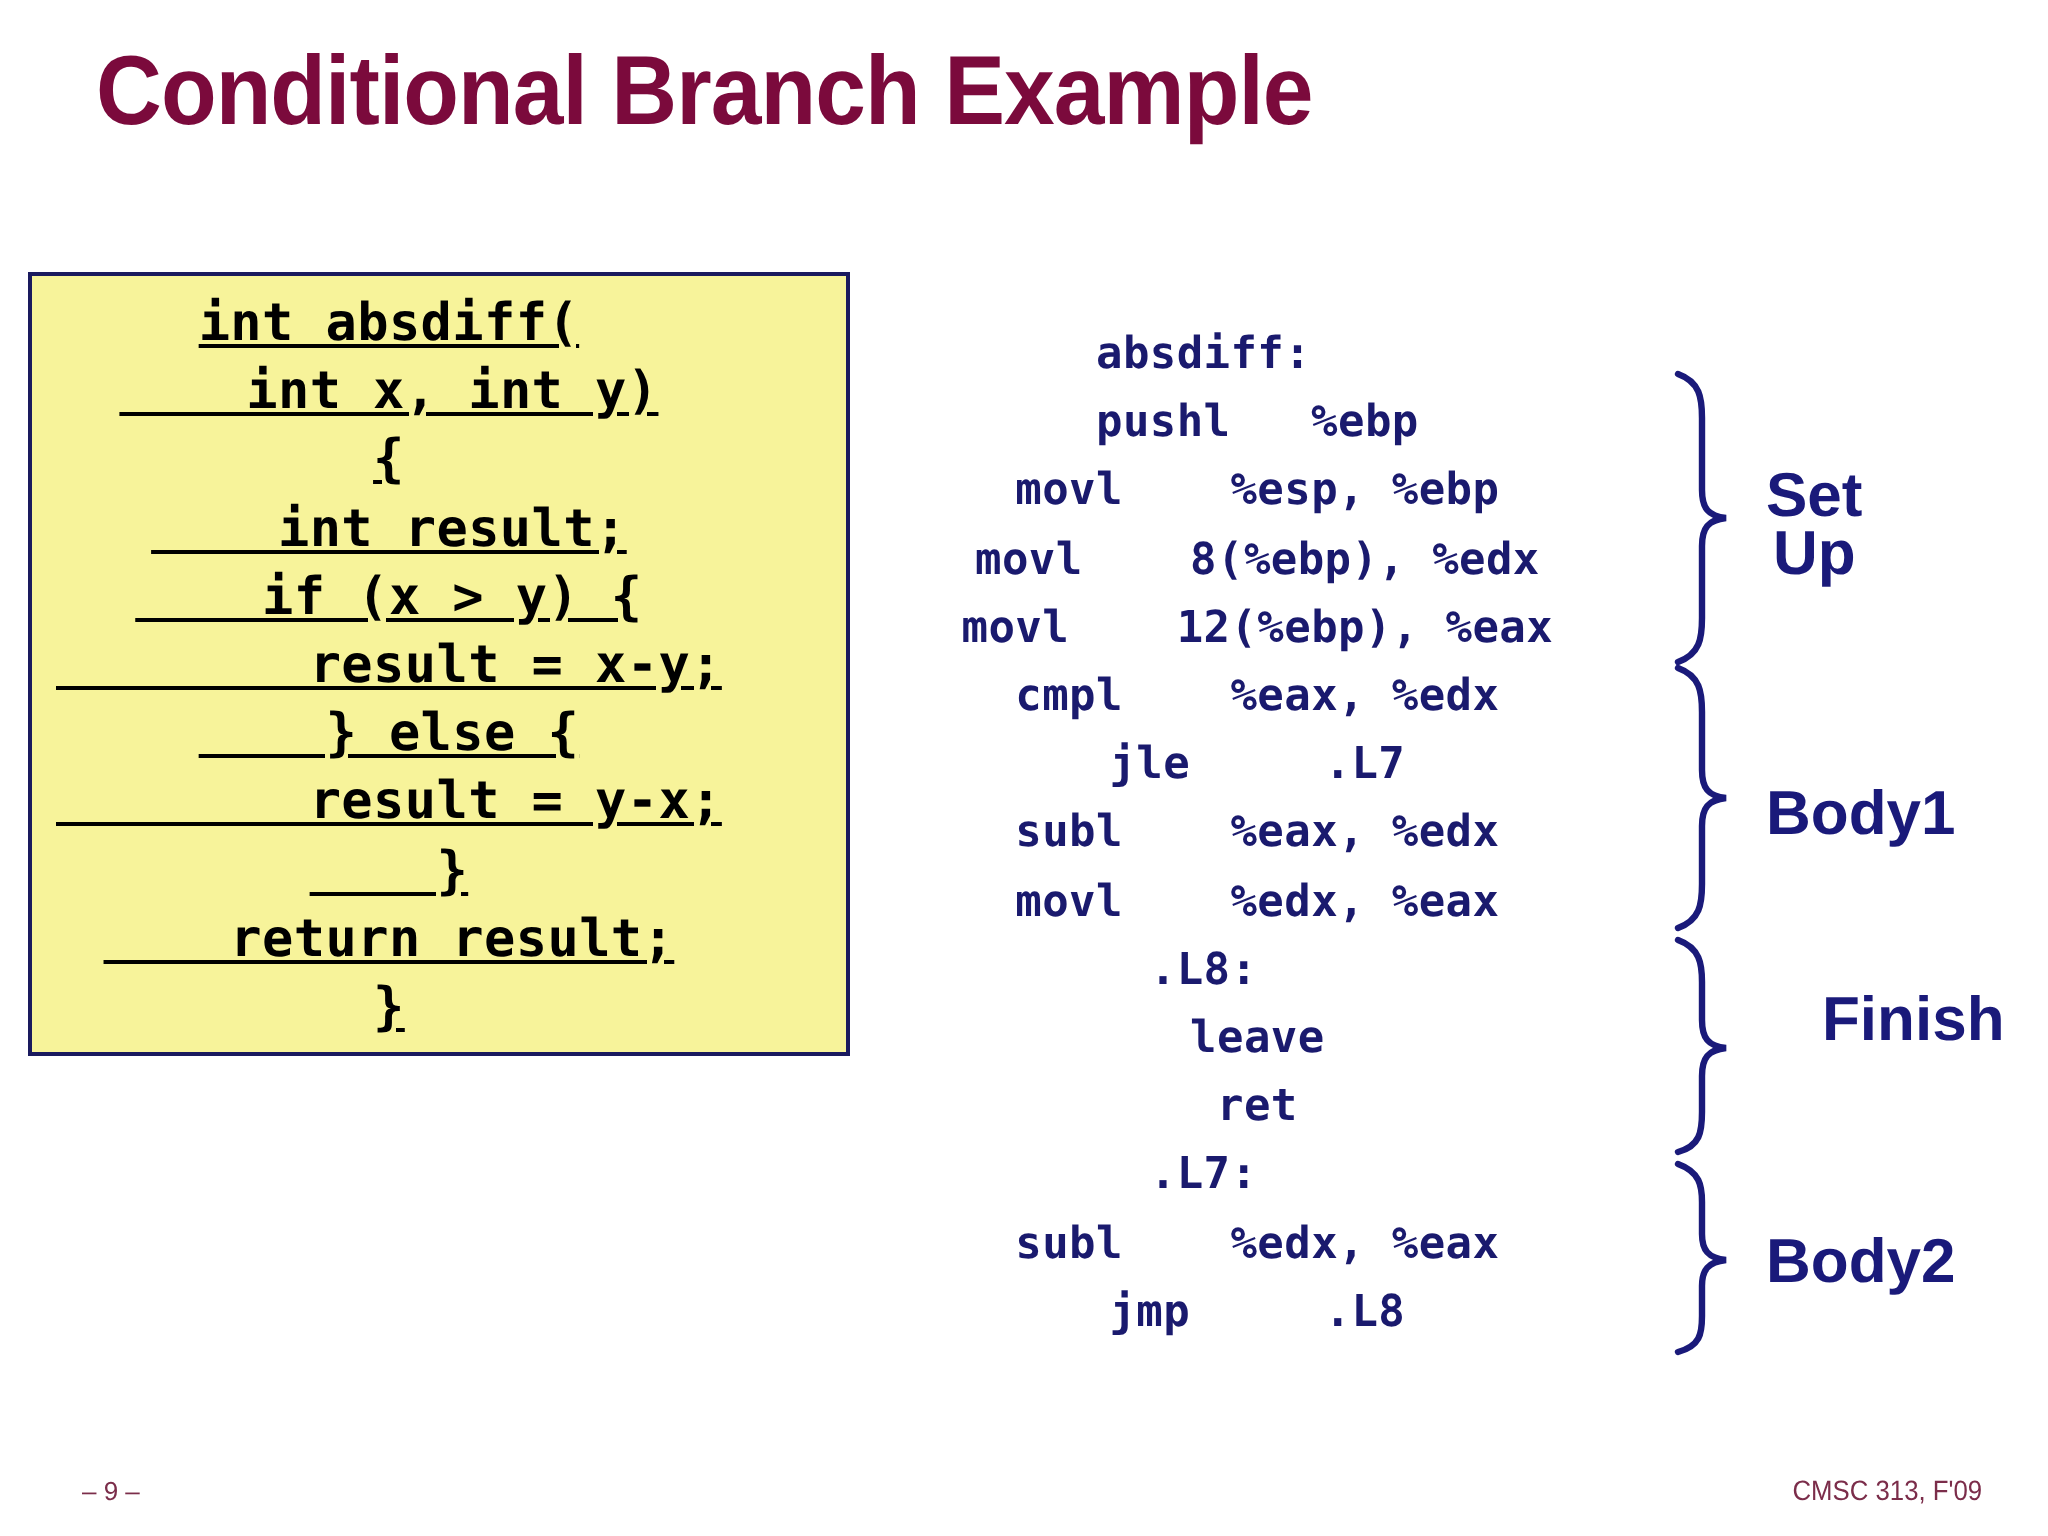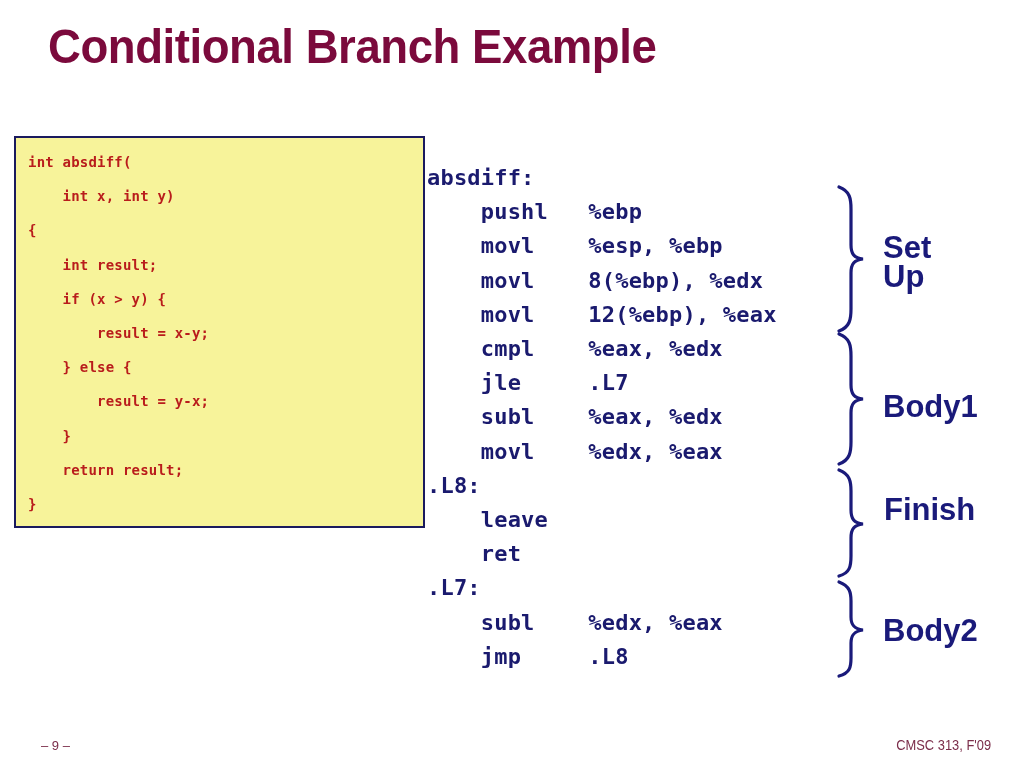--- a/index.html
+++ b/index.html
@@ -8,20 +8,21 @@
     padding: 0;
     background: #ffffff;
   }
   #slide {
     position: relative;
     width: 1024px;
     height: 768px;
     background: #ffffff;
     overflow: hidden;
     font-family: "Liberation Sans", sans-serif;
+    text-align: center;
   }
 
   
   #slide-title {
     position: absolute;
     left: 48px;
     top: 18px;
     font-family: "Liberation Sans", sans-serif;
     font-size: 49px;
     font-weight: bold;
@@ -42,26 +43,27 @@
     background: #f7f39a;
     border: 2px solid #1a1a5e;
     box-sizing: border-box;
   }
   #c-code-text {
     position: absolute;
     left: 12px;
     top: 7px;
     margin: 0;
     font-family: "DejaVu Sans Mono", "Liberation Mono", monospace;
-    font-size: 14px;
+    font-size: 26px;
     font-weight: bold;
     line-height: 34.2px;
-    color: #b91c1c;
+    color: #000000;
     white-space: pre;
     letter-spacing: 0.2px;
+    text-decoration: underline;
   }
 
   
   #asm-code-text {
     position: absolute;
     left: 427px;
     top: 161px;
     margin: 0;
     font-family: "DejaVu Sans Mono", "Liberation Mono", monospace;
     font-size: 22px;
@@ -175,21 +177,21 @@
     <div class="group-label" style="left:47px; top:60px;">Body1</div>
   </div>
 
   <div class="brace-group" style="left:836px; top:468px;">
     <div class="brace">
       <svg width="34" height="110" viewBox="0 0 34 110" fill="none" stroke="#1a1a7a" stroke-width="3.2" stroke-linecap="round">
         <path d="M3 2 C14 6 15 14 15 23 L15 42 C15 51 18 55 27 56
                  C18 57 15 61 15 70 L15 88 C15 98 14 105 3 108"></path>
       </svg>
     </div>
-    <div class="group-label" style="left:48px; top:27px;">Finish</div>
+    <div class="group-label" style="left:75px; top:27px;">Finish</div>
   </div>
 
   <div class="brace-group" style="left:836px; top:580px;">
     <div class="brace">
       <svg width="34" height="98" viewBox="0 0 34 98" fill="none" stroke="#1a1a7a" stroke-width="3.2" stroke-linecap="round">
         <path d="M3 2 C14 6 15 13 15 21 L15 37 C15 45 18 49 27 50
                  C18 51 15 55 15 63 L15 78 C15 87 14 93 3 96"></path>
       </svg>
     </div>
     <div class="group-label" style="left:47px; top:36px;">Body2</div>

